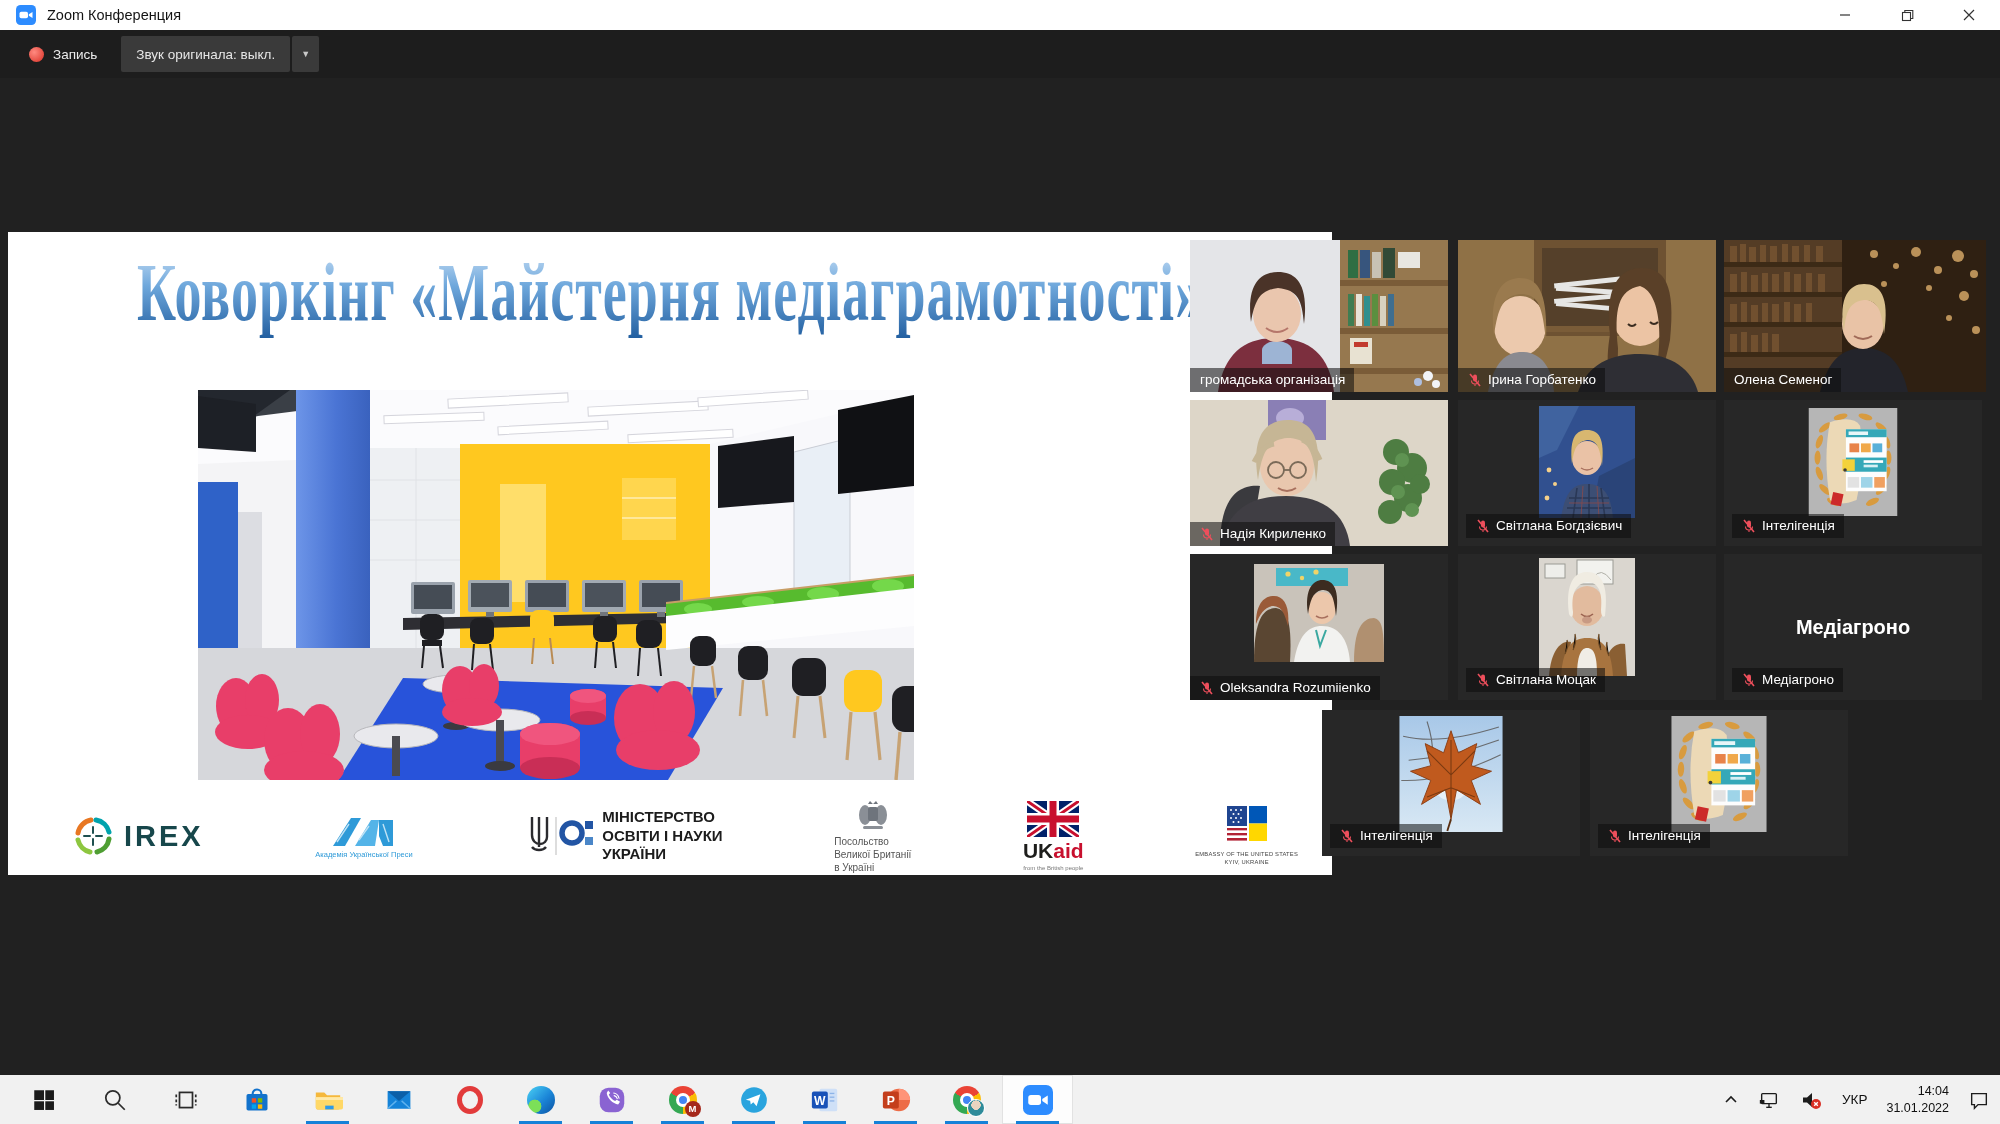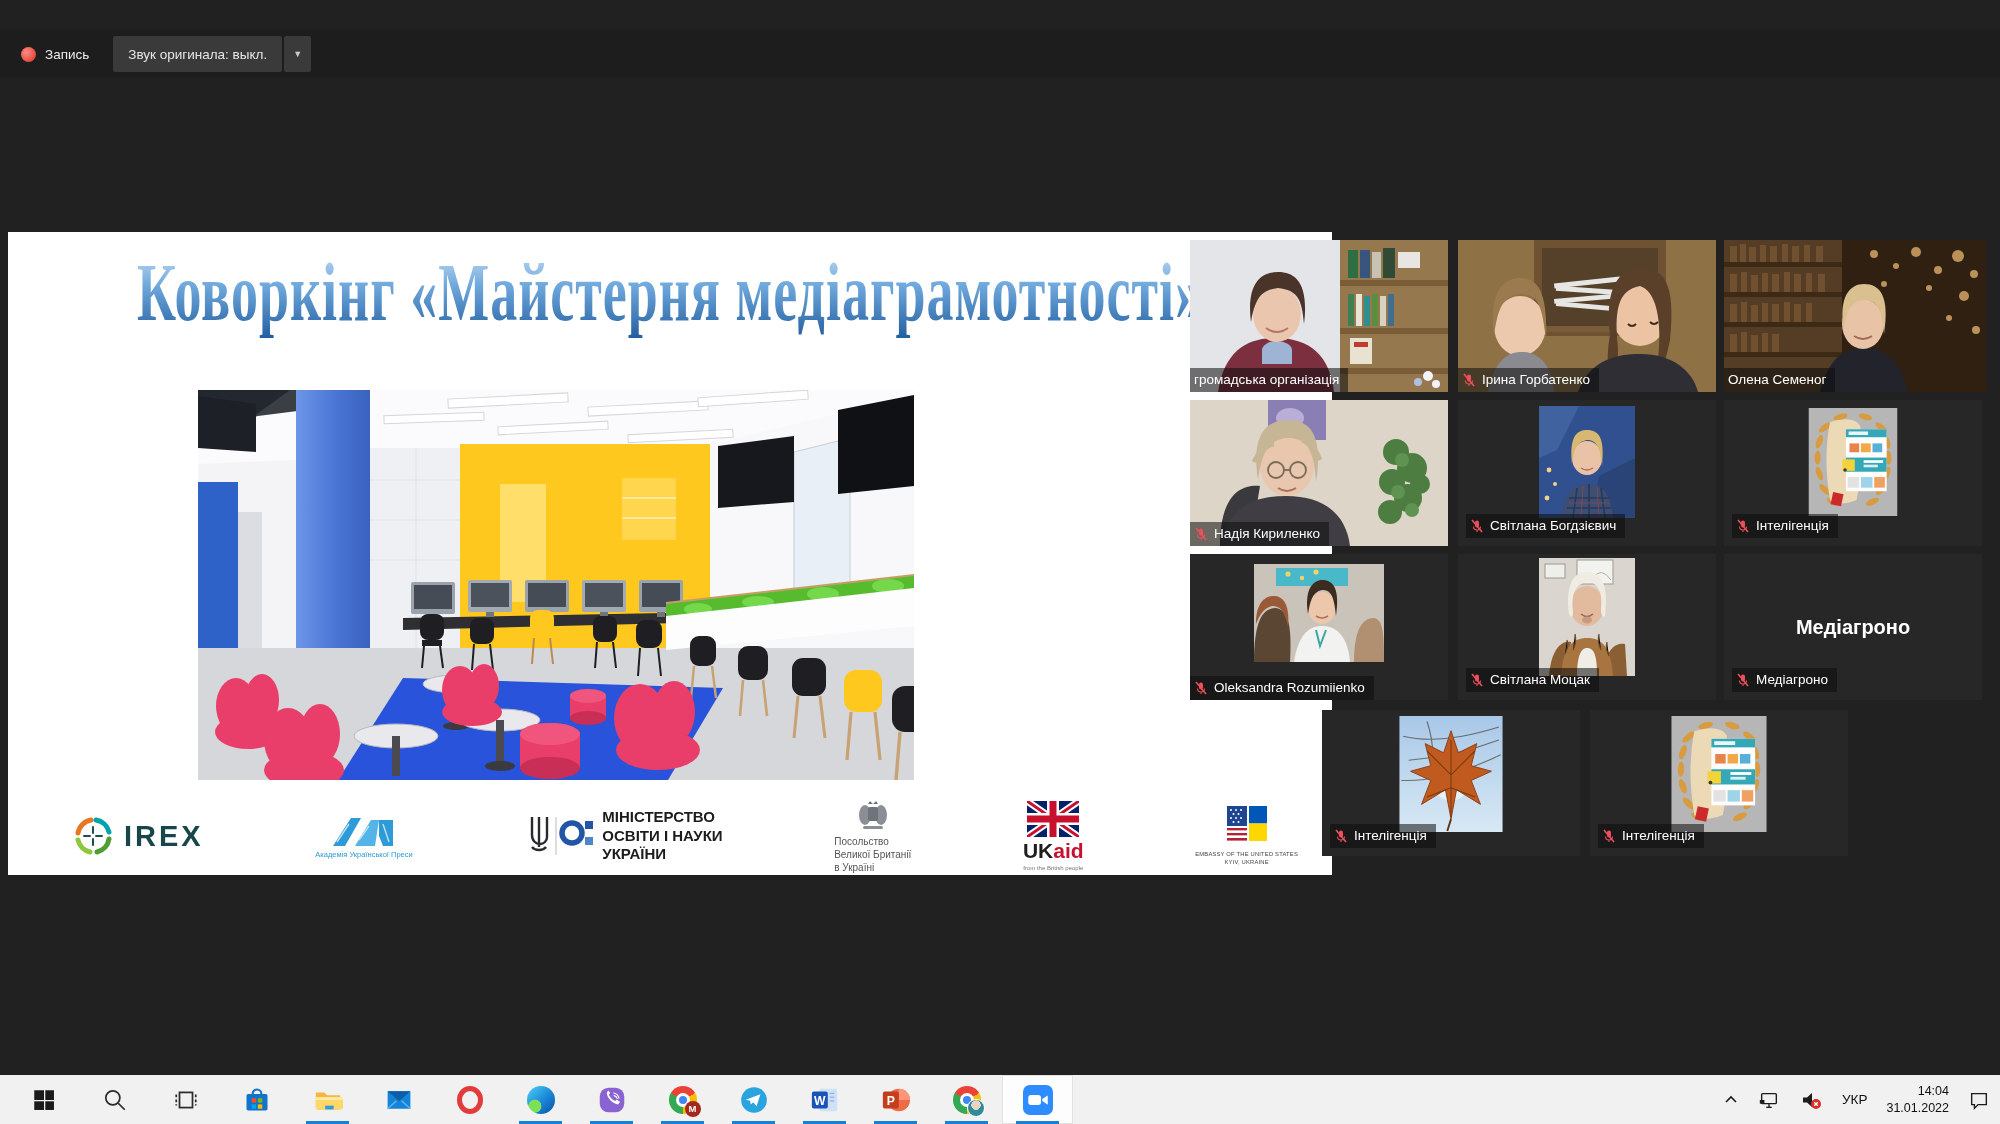--- a/index.html
+++ b/index.html
@@ -10,21 +10,21 @@
   .titlebar{position:absolute;top:0;left:0;right:0;height:30px;background:#ffffff;
             display:flex;align-items:center;z-index:30}
   .app-ico{width:20px;height:20px;margin-left:16px;flex:0 0 auto}
   .win-title{margin-left:11px;font-size:14.5px;color:#141414}
   .win-controls{margin-left:auto;display:flex;height:100%}
   .win-btn{width:62px;height:100%;display:flex;align-items:center;justify-content:center}
 
   
   .toolbar{position:absolute;top:30px;left:0;right:0;height:48px;background:#1d1d1d;
            display:flex;align-items:center;z-index:25}
-  .rec{display:flex;align-items:flex-start;gap:9px;margin-left:21px}
+  .rec{display:flex;align-items:flex-start;gap:9px;margin-left:29px}
   .rec-dot{width:15px;height:15px;border-radius:50%;
            background:radial-gradient(circle at 35% 35%,#ff8a80,#d93025)}
   .rec-label{color:#ededed;font-size:13.5px}
   .sound-btn{margin-left:24px;height:36px;padding:0 15px;background:#3a3a3a;border-radius:2px;
              display:flex;align-items:center;color:#e6e6e6;font-size:13.5px}
   .sound-caret{margin-left:2px;width:27px;height:36px;background:#3a3a3a;border-radius:2px;
                display:flex;align-items:center;justify-content:center;color:#c9c9c9;font-size:9px}
 
   
   .slide{position:absolute;left:8px;top:232px;width:1324px;height:643px;background:#ffffff}
@@ -50,21 +50,21 @@
   .ukaid-sub{font-size:6px;color:#777}
   .usemb-txt{font-size:5.8px;color:#444;text-align:center;line-height:1.4;letter-spacing:.2px}
   .stack{display:flex;flex-direction:column;align-items:center;gap:2px}
 
   
   .tile{position:absolute;background:#272727;overflow:hidden}
   .tile.active{outline:3px solid #c3d94e;outline-offset:-3px}
   .tile svg.cam{position:absolute;inset:0;width:100%;height:100%}
   .inset{position:absolute;left:50%;transform:translateX(-50%)}
   .vlabel{position:absolute;left:0;bottom:0;display:flex;align-items:center;gap:6px;
-          background:rgba(12,12,12,.55);padding:4px 9px 5px 4px;max-width:96%}
+          background:rgba(12,12,12,.55);padding:4px 9px 5px 10px;max-width:96%}
   .vlabel.off{left:8px;bottom:8px}
   .vlabel span{color:#fff;font-size:13.5px;white-space:nowrap}
   .ph-name{position:absolute;inset:0;display:flex;align-items:center;justify-content:center;
            color:#fff;font-size:20px;font-weight:700}
   .mic{flex:0 0 auto;display:block}
 
   
   .taskbar{position:absolute;left:0;bottom:0;width:100%;height:49px;background:#f1f1f1;
            display:flex;align-items:stretch;z-index:40}
   .tslots{display:flex;margin-left:8px}
@@ -88,20 +88,46 @@
   .edgeico{width:28px;height:28px;border-radius:50%;
            background:radial-gradient(circle at 28% 72%,#7ce058 0 22%,rgba(0,0,0,0) 24%),
                       linear-gradient(135deg,#45c7f0 8%,#1b86d8 55%,#0b50a0 100%)}
   .opera{width:26px;height:28px;border-radius:50%;border:5px solid #e23b3b;box-sizing:border-box}
 </style>
 </head>
 <body>
 
 <div class="screen">
 
+  <div class="titlebar">
+    <svg class="app-ico" viewBox="0 0 24 24">
+      <rect width="24" height="24" rx="5.5" fill="#2d8cff"></rect>
+      <rect x="4.2" y="8" width="10.2" height="8" rx="2.2" fill="#fff"></rect>
+      <path d="M15.4 11.2 19.8 8.3v7.4l-4.4-2.9z" fill="#fff"></path>
+    </svg>
+    <span class="win-title">Zoom Конференция</span>
+    <div class="win-controls">
+      <div class="win-btn">
+        <svg width="12" height="12" viewBox="0 0 12 12">
+            <line x1="1" y1="6" x2="11" y2="6" stroke="#333" stroke-width="1.2"></line>
+          </svg>
+      </div>
+      <div class="win-btn">
+        <svg width="13" height="13" viewBox="0 0 13 13" fill="none" stroke="#333" stroke-width="1.1">
+          <rect x="1.5" y="3.5" width="8" height="8"></rect>
+            <path d="M3.8 3.5v-2h8v8h-2"></path>
+        </svg>
+      </div>
+      <div class="win-btn">
+        <svg width="12" height="12" viewBox="0 0 12 12" stroke="#333" stroke-width="1.2">
+            <path d="M1 1l10 10M11 1L1 11"></path>
+          </svg>
+      </div>
+    </div>
+  </div>
 
   <div class="toolbar">
     <div class="rec">
       <span class="rec-dot"></span>
       <span class="rec-label">Запись</span>
     </div>
     <div class="sound-btn">Звук оригинала: выкл.</div>
     <div class="sound-caret">▼</div>
   </div>
 

